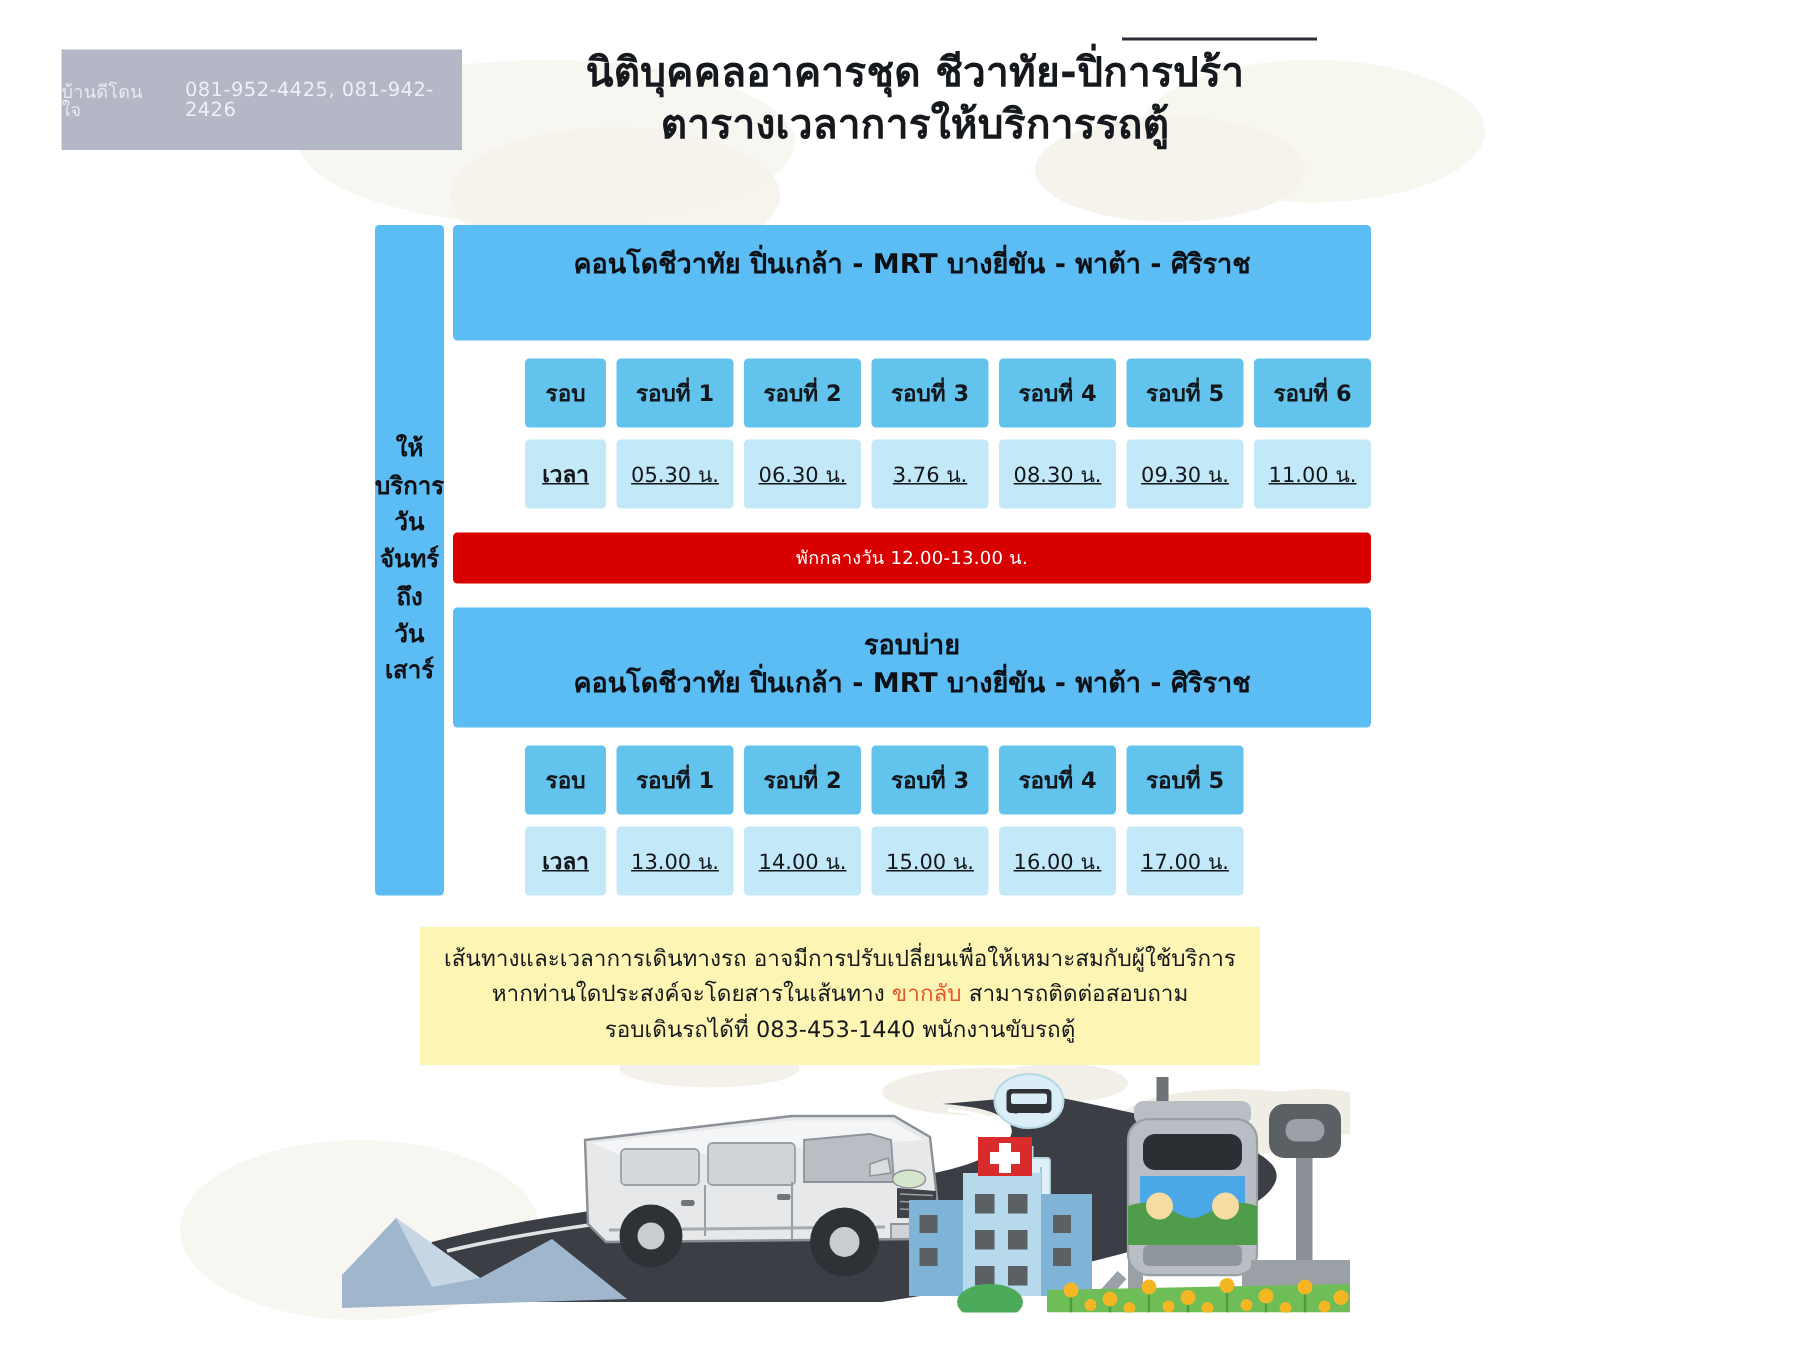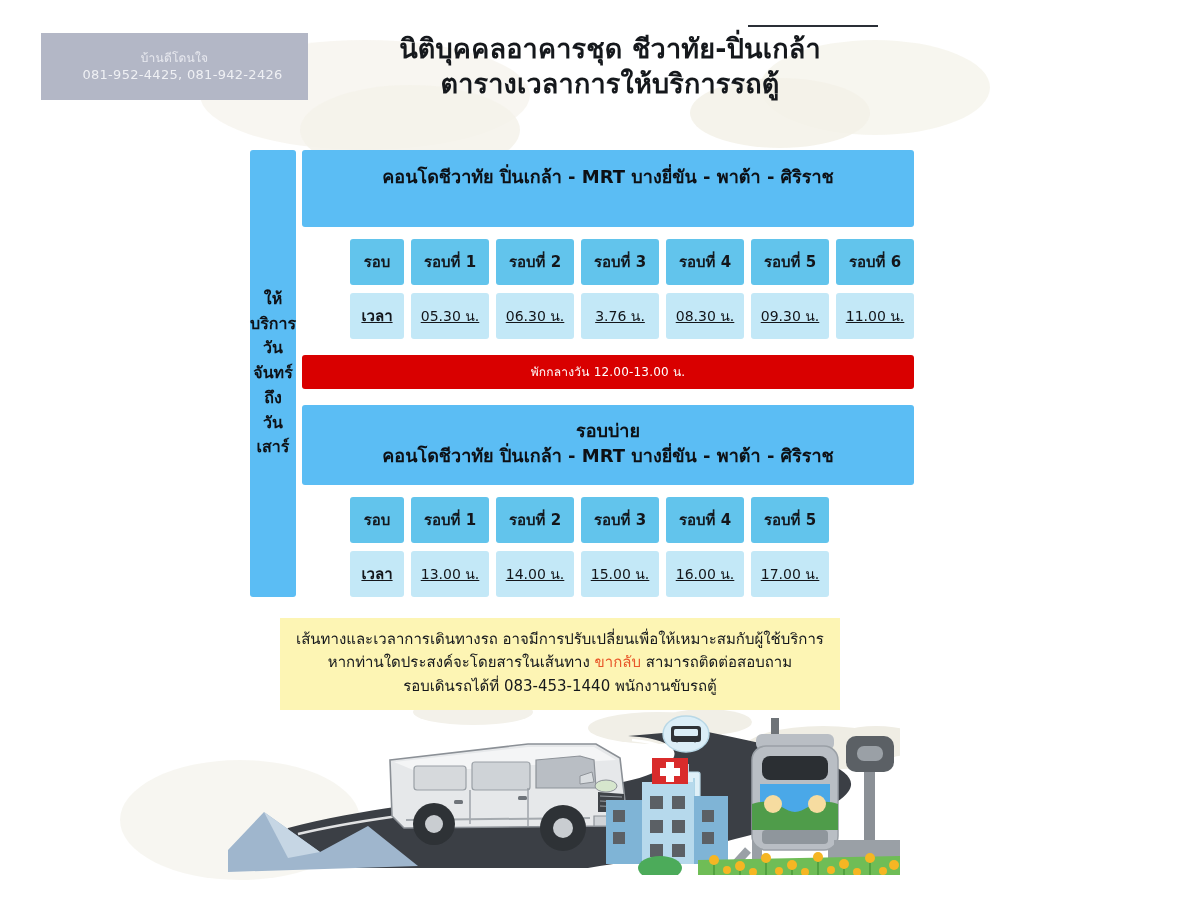--- a/index.html
+++ b/index.html
@@ -30,21 +30,20 @@
   .blob.b5 { left: 120px; top: 760px; width: 240px; height: 120px; background:#f6f5ef;}
 
   
   .logo-box {
     position: absolute;
     left: 41px; top: 33px;
     width: 267px; height: 67px;
     background: #b3b7c6;
     z-index: 3;
     display: flex;
-    flex-direction: column;
     align-items: center;
     justify-content: center;
     gap: 4px;
   }
   .logo-brand {
     font-size: 12px;
     color: #e9eaf0;
     letter-spacing: .2px;
     line-height: 1;
   }
@@ -198,21 +197,21 @@
   <div class="blob b5"></div>
 </div>
 
 <div class="logo-box">
   <div class="logo-brand">บ้านดีโดนใจ</div>
   <div class="logo-phones">081-952-4425, 081-942-2426</div>
 </div>
 
 <div class="header">
   <div class="rule"></div>
-  <div class="title-line">นิติบุคคลอาคารชุด ชีวาทัย-ปิ่นเกล้า</div>
+  <div class="title-line">นิติบุคคลอาคารชุด ชีวาทัย-ปิ่การปร้า</div>
   <div class="title-line">ตารางเวลาการให้บริการรถตู้</div>
 </div>
 
 <div class="board">
 
   <div class="side-col">
     <div class="side-col-text">ให้
 บริการ
 วันจันทร์
 ถึง

